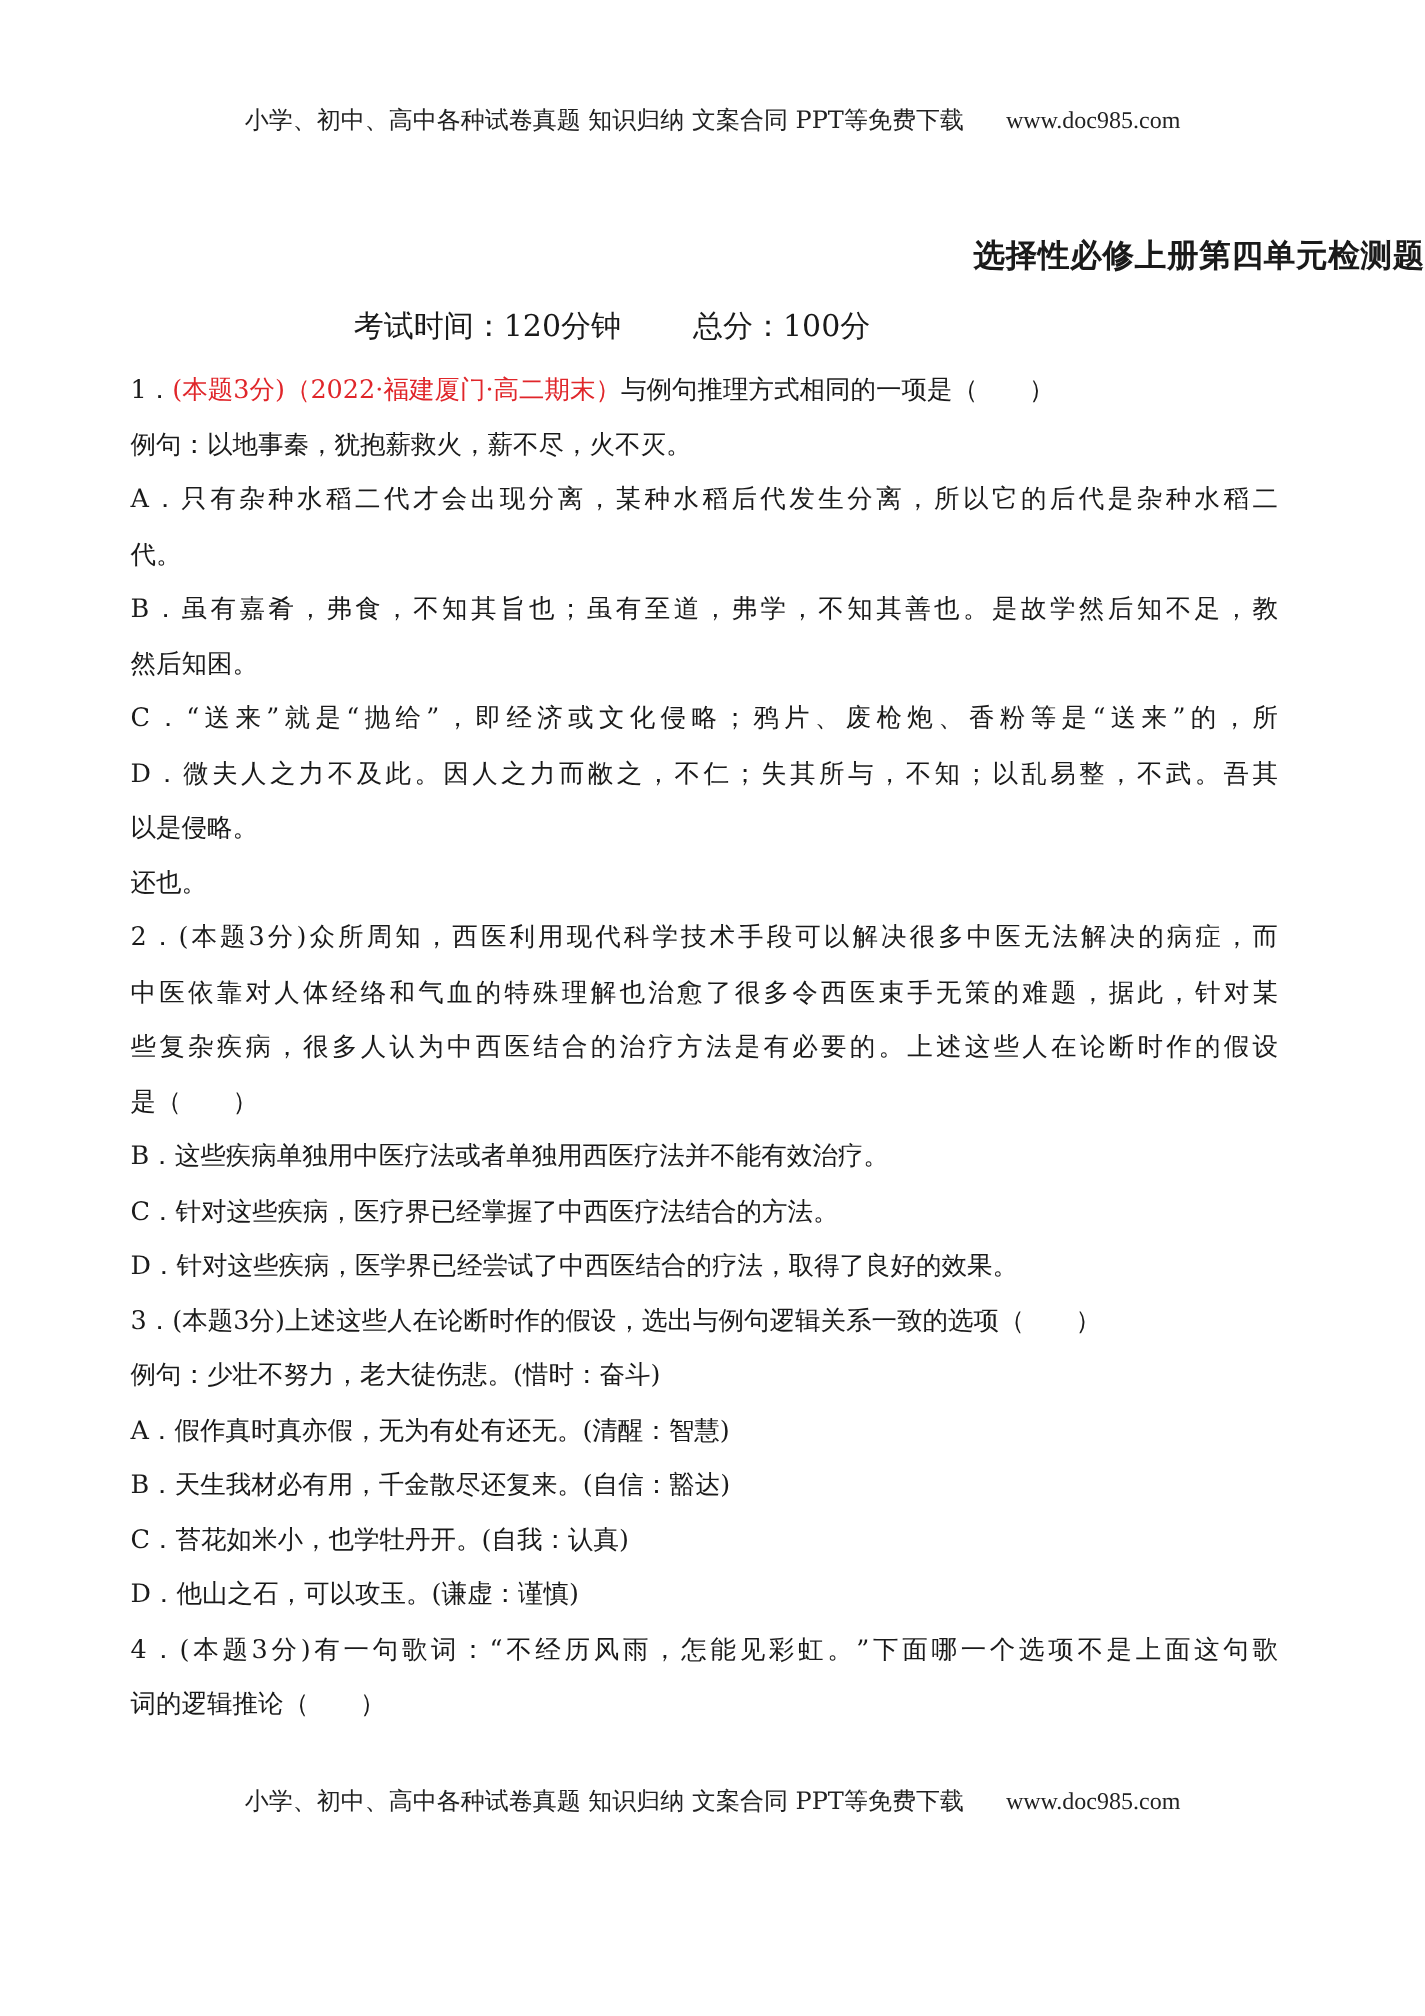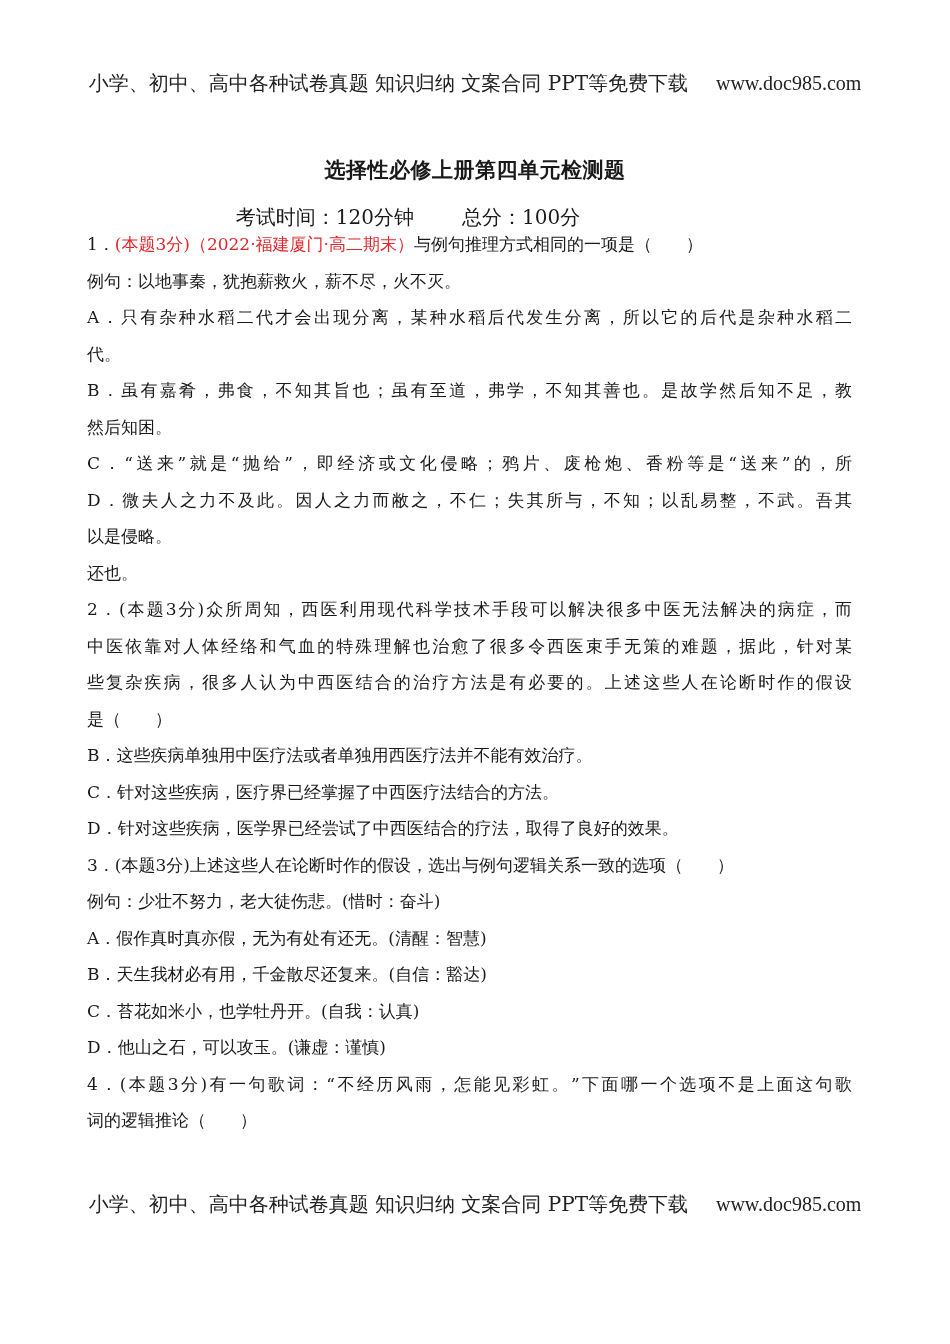--- a/index.html
+++ b/index.html
@@ -1,28 +1,28 @@
 <!DOCTYPE html>
 <html><head>
   <meta charset="utf-8">
   <style>
     html, body { margin: 0; padding: 0; background: #ffffff; }
     body { width: 950px; height: 1344px; position: relative; overflow: hidden;
       font-family: "DejaVu Serif", "Liberation Serif", serif; color: #1a1a1a; }
     .header, .footer { position: absolute; left: 0; width: 950px; text-align: center;
-      font-size: 20px; color: #222; white-space: nowrap; }
+      font-size: 16px; color: #222; white-space: nowrap; }
     .header { top: 70px; }
     .footer { top: 1191px; }
     .header .url, .footer .url { margin-left: 28px; font-family: "Liberation Serif", serif; }
-    .title { position: absolute; top: 156px; left: 0; width: 950px; text-align: center;
+    .title { position: absolute; top: 156px; left: 0; width: 950px; text-align: right;
       font-family: "DejaVu Sans", sans-serif; font-weight: bold; font-size: 21px; letter-spacing: 0.5px; }
     .subtitle { position: absolute; top: 204px; left: 0; width: 816px; text-align: center;
       font-size: 20px; }
     .subtitle .gap { display: inline-block; width: 48px; }
-    .content { position: absolute; top: 226px; left: 87px; width: 765px; font-size: 17px; line-height: 36.5px; }
+    .content { position: absolute; top: 242px; left: 87px; width: 765px; font-size: 17px; line-height: 36.5px; }
     .line { white-space: nowrap; overflow: visible; text-align: justify; text-align-last: justify; }
     .line.last { text-align-last: left; }
     .red { color: #e0262a; }
   </style>
 </head>
 <body>
 
 <div class="header">
   <span>小学、初中、高中各种试卷真题  知识归纳  文案合同  PPT等免费下载</span><span class="url">www.doc985.com</span>
 </div>

